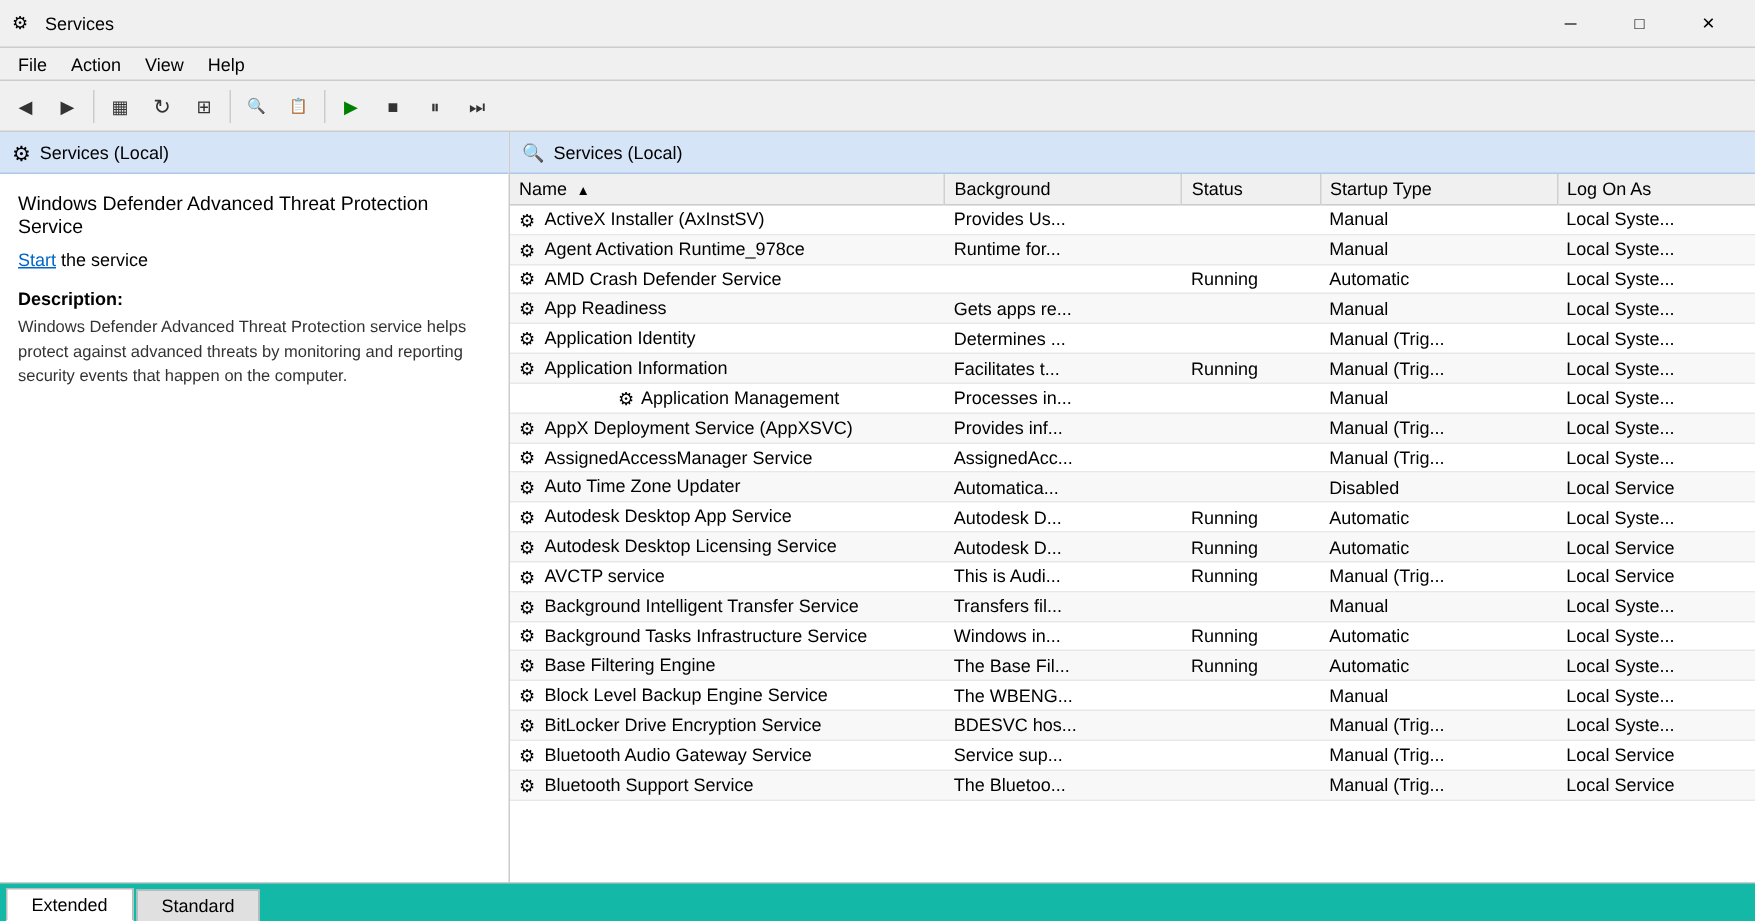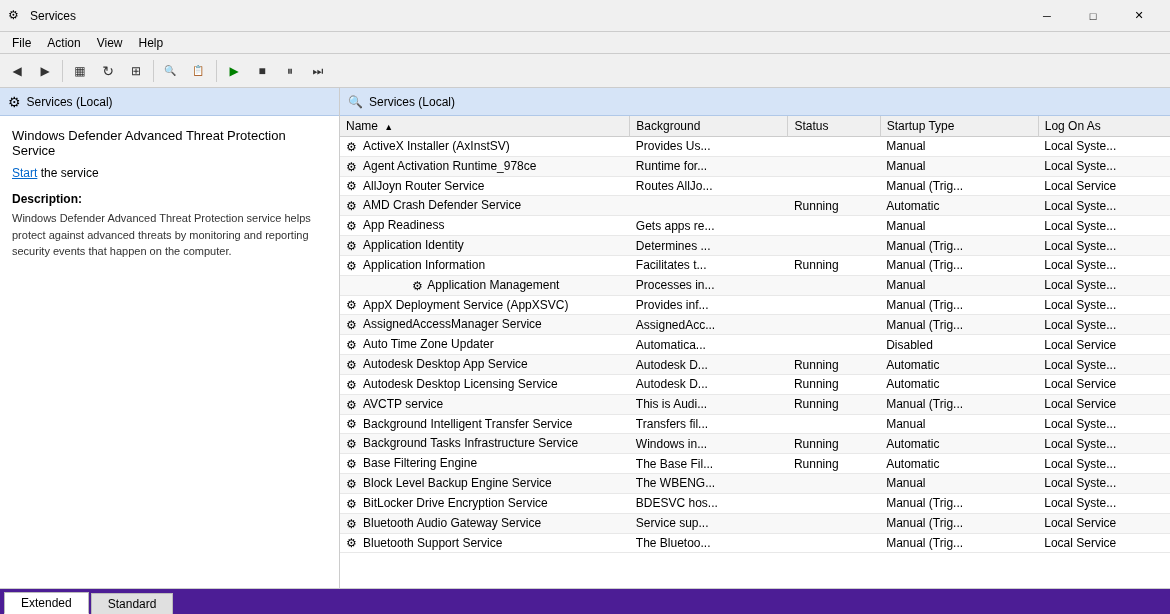--- a/index.html
+++ b/index.html
@@ -202,21 +202,21 @@
       white-space: nowrap;
       overflow: hidden;
       text-overflow: ellipsis;
       max-width: 200px;
     }
     .services-table tr:nth-child(even) { background: #f8f8f8; }
 
     
     .bottom-tabs {
       height: 26px;
-      background: #4c1d95;
+      background: #14b8a6;
       display: flex;
       align-items: flex-end;
       border-top: 1px solid #ccc;
       padding: 0 4px;
     }
     .tab {
       padding: 3px 16px;
       font-size: 12px;
       cursor: pointer;
       background: #e0e0e0;
@@ -329,27 +329,20 @@
               <td>Local Syste...</td>
             </tr>
             <tr>
               <td style="max-width: 220px;"><span style="display:inline-block;width:14px;height:14px;margin-right:3px;vertical-align:middle;font-size:12px;">⚙</span><span>Agent Activation Runtime_978ce</span></td>
               <td style="max-width: 120px;">Runtime for...</td>
               <td></td>
               <td>Manual</td>
               <td>Local Syste...</td>
             </tr>
             <tr>
-              <td style="max-width: 220px;"><span style="display:inline-block;width:14px;height:14px;margin-right:3px;vertical-align:middle;font-size:12px;">⚙</span><span>AllJoyn Router Service</span></td>
-              <td style="max-width: 120px;">Routes AllJo...</td>
-              <td></td>
-              <td>Manual (Trig...</td>
-              <td>Local Service</td>
-            </tr>
-            <tr>
               <td style="max-width: 220px;"><span style="display:inline-block;width:14px;height:14px;margin-right:3px;vertical-align:middle;font-size:12px;">⚙</span><span>AMD Crash Defender Service</span></td>
               <td style="max-width: 120px;"></td>
               <td>Running</td>
               <td>Automatic</td>
               <td>Local Syste...</td>
             </tr>
             <tr>
               <td style="max-width: 220px;"><span style="display:inline-block;width:14px;height:14px;margin-right:3px;vertical-align:middle;font-size:12px;">⚙</span><span>App Readiness</span></td>
               <td style="max-width: 120px;">Gets apps re...</td>
               <td></td>

